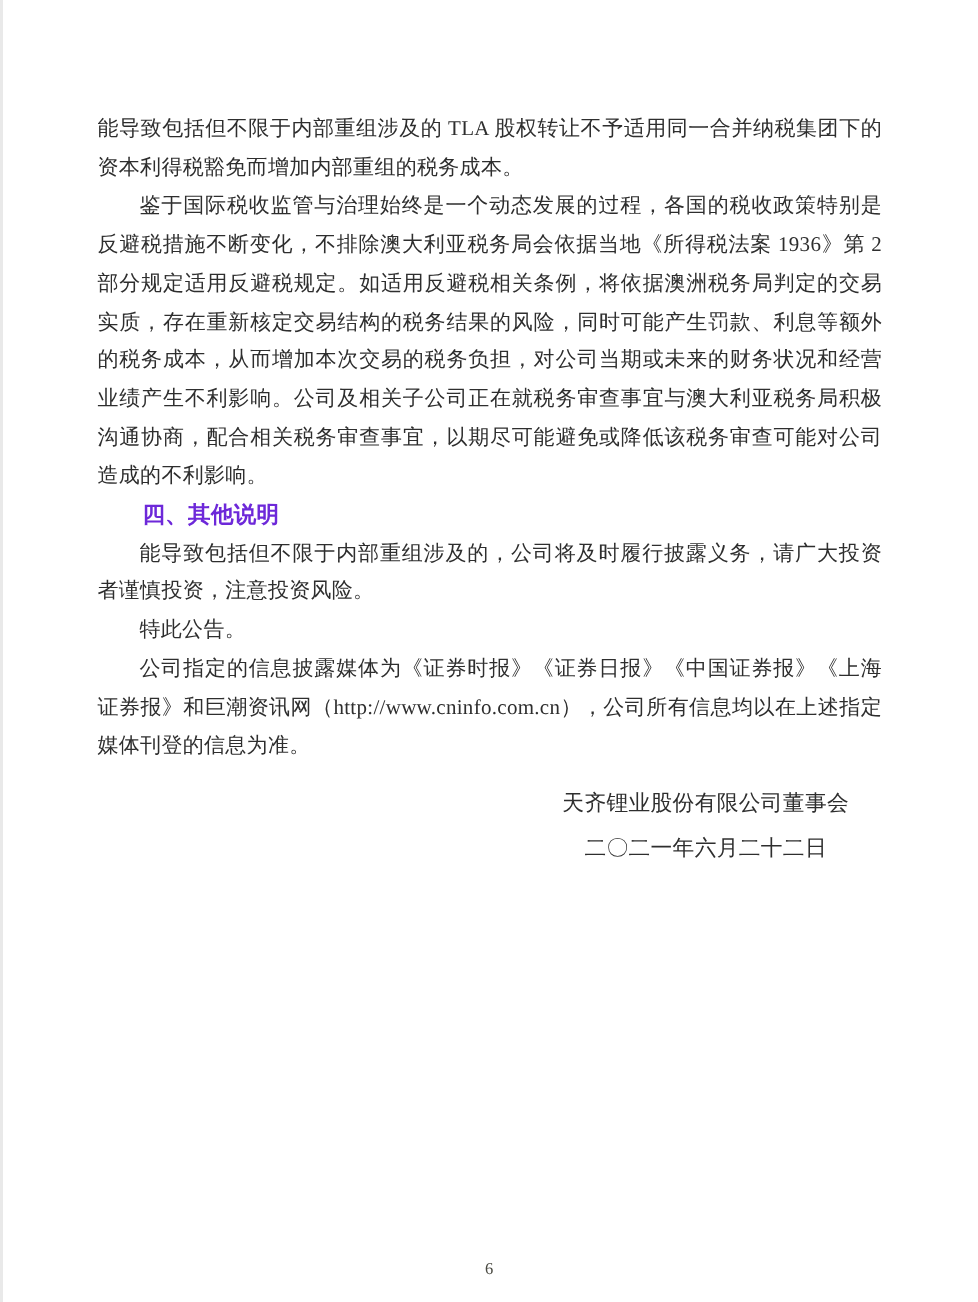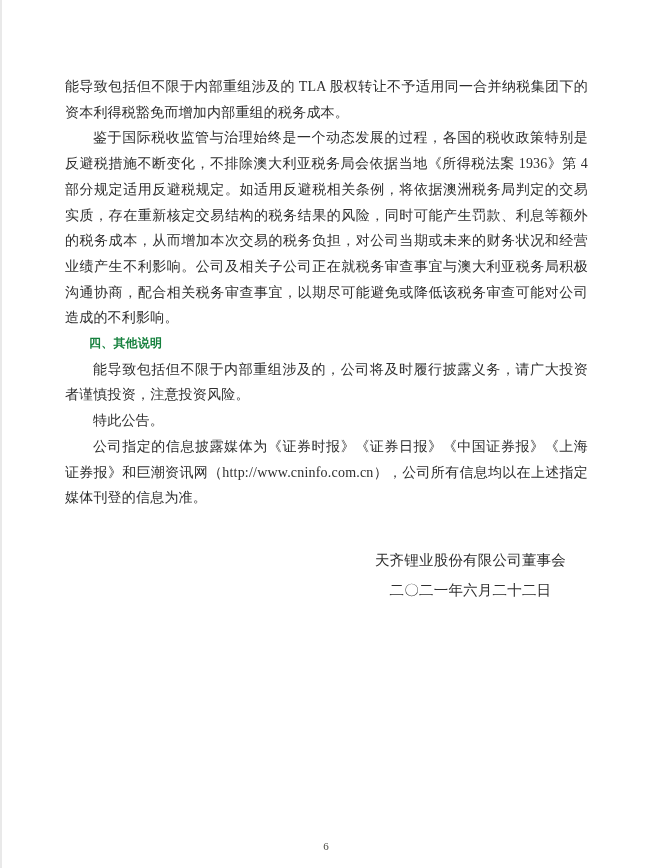--- a/index.html
+++ b/index.html
@@ -43,30 +43,30 @@
   }
   .para {
     margin: 0;
     text-indent: 2em;
   }
   .para.no-indent {
     text-indent: 0;
   }
   .heading {
     margin: 0;
-    font-size: 12px;
+    font-size: 15px;
     line-height: 25.7px;
     text-indent: 2em;
     font-weight: bold;
     font-family: "Liberation Sans", "DejaVu Sans", sans-serif;
-    color: #15803d;
+    color: #6d28d9;
     text-align: left;
   }
   .signature {
-    margin-top: 34px;
+    margin-top: 10px;
     text-align: right;
     padding-right: 22px;
   }
   .sig-inner {
     display: inline-block;
     text-align: center;
     font-size: 14.5px;
     line-height: 30px;
   }
   .page-number {
@@ -82,21 +82,21 @@
 </style>
 </head>
 <body>
 
 <div class="page">
 
   <div class="content">
 
     <p class="para no-indent">能导致包括但不限于内部重组涉及的 TLA 股权转让不予适用同一合并纳税集团下的资本利得税豁免而增加内部重组的税务成本。</p>
 
-    <p class="para">鉴于国际税收监管与治理始终是一个动态发展的过程，各国的税收政策特别是反避税措施不断变化，不排除澳大利亚税务局会依据当地《所得税法案 1936》第 4 部分规定适用反避税规定。如适用反避税相关条例，将依据澳洲税务局判定的交易实质，存在重新核定交易结构的税务结果的风险，同时可能产生罚款、利息等额外的税务成本，从而增加本次交易的税务负担，对公司当期或未来的财务状况和经营业绩产生不利影响。公司及相关子公司正在就税务审查事宜与澳大利亚税务局积极沟通协商，配合相关税务审查事宜，以期尽可能避免或降低该税务审查可能对公司造成的不利影响。</p>
+    <p class="para">鉴于国际税收监管与治理始终是一个动态发展的过程，各国的税收政策特别是反避税措施不断变化，不排除澳大利亚税务局会依据当地《所得税法案 1936》第 2 部分规定适用反避税规定。如适用反避税相关条例，将依据澳洲税务局判定的交易实质，存在重新核定交易结构的税务结果的风险，同时可能产生罚款、利息等额外的税务成本，从而增加本次交易的税务负担，对公司当期或未来的财务状况和经营业绩产生不利影响。公司及相关子公司正在就税务审查事宜与澳大利亚税务局积极沟通协商，配合相关税务审查事宜，以期尽可能避免或降低该税务审查可能对公司造成的不利影响。</p>
 
     <h4 class="heading">四、其他说明</h4>
 
     <p class="para">能导致包括但不限于内部重组涉及的，公司将及时履行披露义务，请广大投资者谨慎投资，注意投资风险。</p>
 
     <p class="para">特此公告。</p>
 
     <p class="para">公司指定的信息披露媒体为《证券时报》《证券日报》《中国证券报》《上海证券报》和巨潮资讯网（http://www.cninfo.com.cn），公司所有信息均以在上述指定媒体刊登的信息为准。</p>
 
     <div class="signature">

